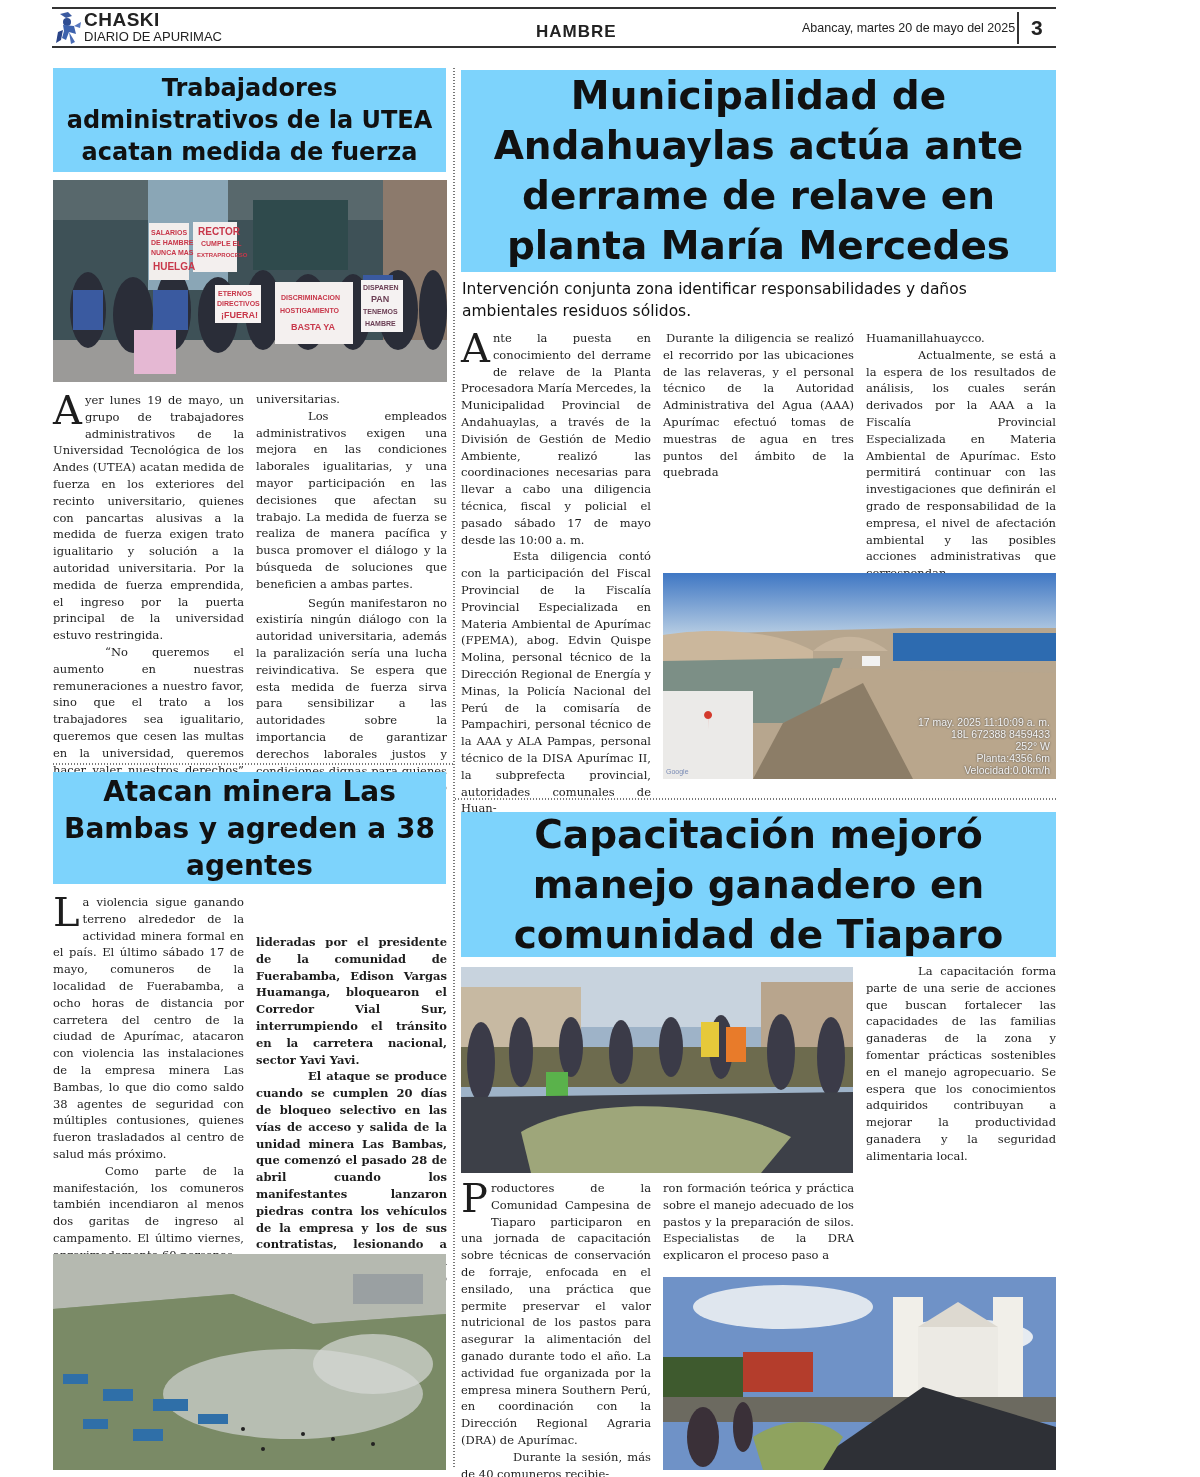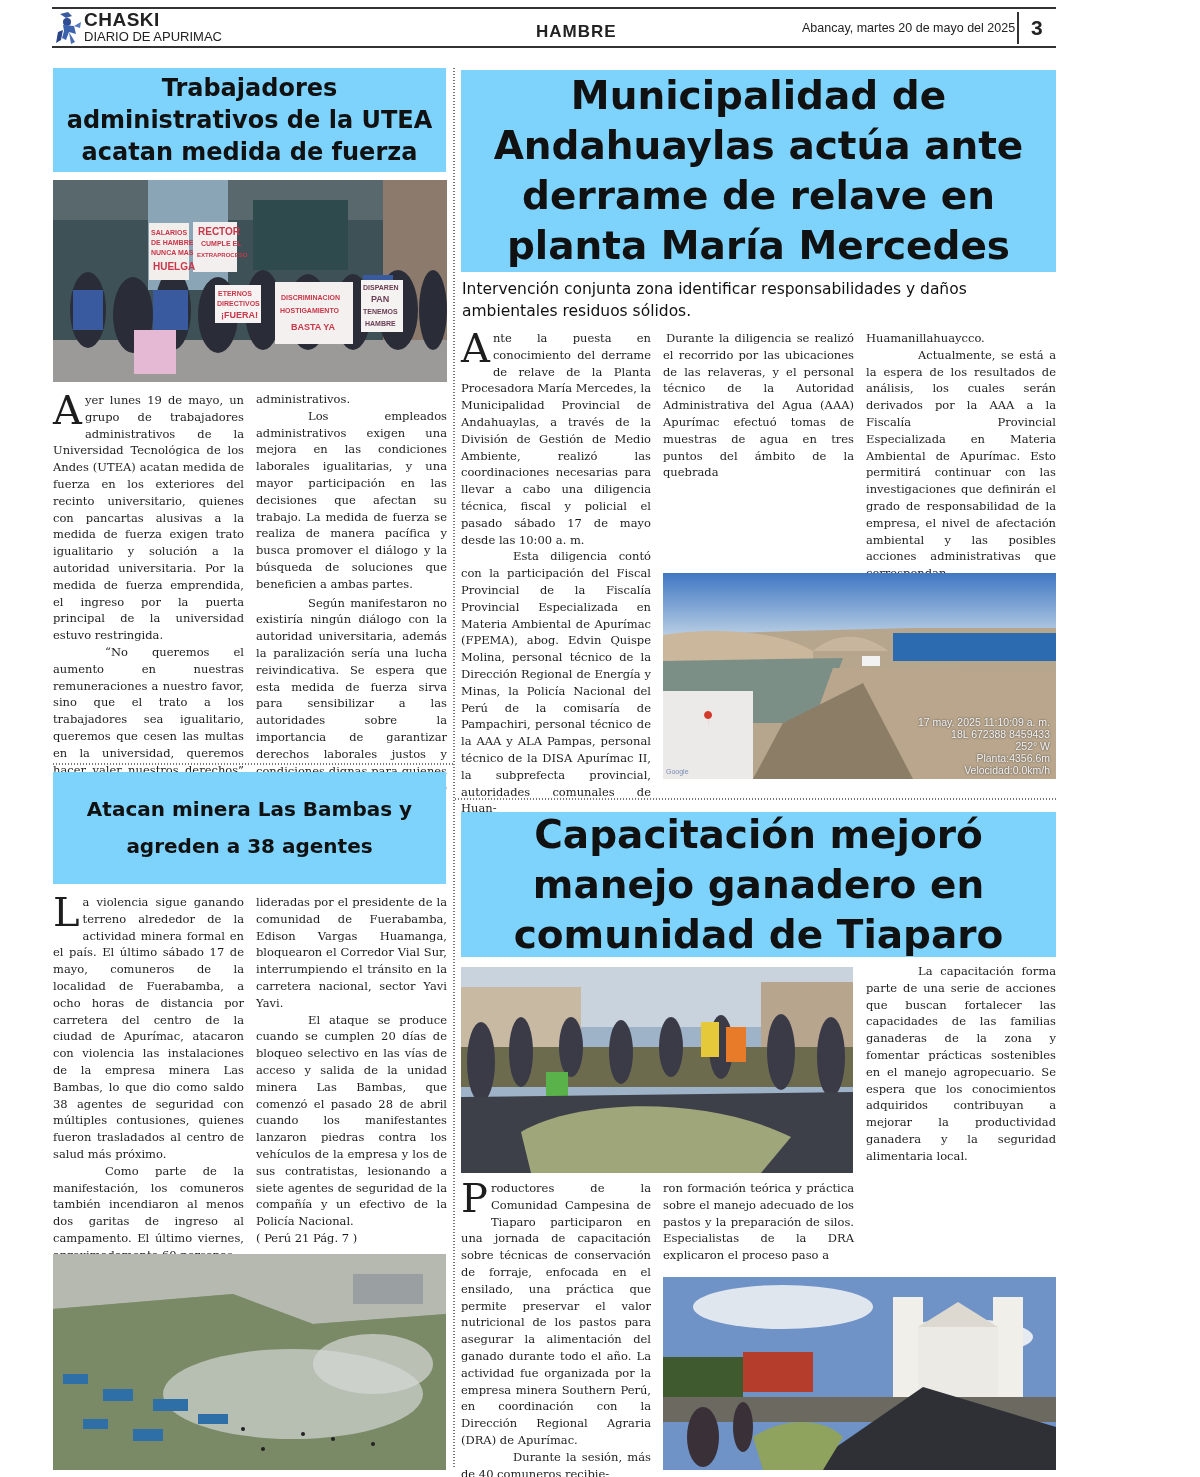--- a/index.html
+++ b/index.html
@@ -18,21 +18,21 @@
   .page-num { left:1031px; top:16px; font:700 21px "Liberation Sans", sans-serif; color:#222; }
 
   
   .vdots { width:2px; background: repeating-linear-gradient(to bottom,#777 0 1px,transparent 1px 3px); }
   .hdots { height:2px; background: repeating-linear-gradient(to right,#777 0 1px,transparent 1px 3px); }
 
   
   .head-box { background:#7dd3fc; display:flex; align-items:center; justify-content:center; text-align:center; font-family:"DejaVu Sans", sans-serif; font-weight:700; color:#111; box-sizing:border-box; }
   .h-utea { left:53px; top:68px; width:393px; height:104px; font-size:24px; line-height:32px; padding:0 4px; }
   .h-anda { left:461px; top:70px; width:595px; height:202px; font-size:39px; line-height:50px; padding:1px 6px; }
-  .h-bamb { left:53px; top:772px; width:393px; height:112px; font-size:20px; line-height:37px; padding:0 6px; }
+  .h-bamb { left:53px; top:772px; width:393px; height:112px; font-size:28px; line-height:37px; padding:0 6px; }
   .h-tiap { left:461px; top:812px; width:595px; height:145px; font-size:39px; line-height:50px; padding:4px 6px; }
 
   .deck { left:462px; top:278px; width:596px; font:400 15.5px "DejaVu Sans", sans-serif; line-height:22px; color:#111; }
 
   
   .col { font-family:"DejaVu Serif", serif; font-size:11.5px; line-height:16.8px; text-align:justify; hyphens:auto; color:#1d1d1d; }
   .col p { margin:0; }
   .col p.ind { text-indent:52px; }
   .dropcap { float:left; font-size:40px; line-height:32px; margin:2px 3px 0 0; font-family:"DejaVu Serif", serif; }
 
@@ -121,21 +121,21 @@
         <text x="312" y="146">HAMBRE</text>
     </g>
   </svg>
 </div>
 
 <div class="abs col" style="left:53px; top:392px; width:191px;">
   <p><span class="dropcap">A</span><span>yer lunes 19 de mayo, un grupo de trabajadores administrativos de la Universidad Tecnológica de los Andes (UTEA) acatan medida de fuerza en los exteriores del recinto universitario, quienes con pancartas alusivas a la medida de fuerza exigen trato igualitario y solución a la autoridad universitaria. Por la medida de fuerza emprendida, el ingreso por la puerta principal de la universidad estuvo restringida.</span></p>
   <p class="ind">“No queremos el aumento en nuestras remuneraciones a nuestro favor, sino que el trato a los trabajadores sea igualitario, queremos que cesen las multas en la universidad, queremos hacer valer nuestros derechos” dijeron los manifestantes mostrando su contrariedad hacia las autoridades</p>
 </div>
 <div class="abs col" style="left:256px; top:391px; width:191px;">
-  <p>administrativos.</p>
+  <p>universitarias.</p>
   <p class="ind">Los empleados administrativos exigen una mejora en las condiciones laborales igualitarias, y una mayor participación en las decisiones que afectan su trabajo. La medida de fuerza se realiza de manera pacífica y busca promover el diálogo y la búsqueda de soluciones que beneficien a ambas partes.</p>
   <p class="ind" style="margin-top:2px;">Según manifestaron no existiría ningún diálogo con la autoridad universitaria, además la paralización sería una lucha reivindicativa. Se espera que esta medida de fuerza sirva para sensibilizar a las autoridades sobre la importancia de garantizar derechos laborales justos y condiciones dignas para quienes contribuyen al funcionamiento de la universidad.</p>
 </div>
 
 <div class="abs head-box h-anda">Municipalidad de Andahuaylas actúa ante derrame de relave en planta María Mercedes</div>
 <div class="abs deck">Intervención conjunta zona identificar responsabilidades y daños ambientales residuos sólidos.</div>
 
 <div class="abs col" style="left:461px; top:330px; width:190px;">
   <p><span class="dropcap">A</span><span>nte la puesta en conocimiento del derrame de relave de la Planta Procesadora María Mercedes, la Municipalidad Provincial de Andahuaylas, a través de la División de Gestión de Medio Ambiente, realizó las coordinaciones necesarias para llevar a cabo una diligencia técnica, fiscal y policial el pasado sábado 17 de mayo desde las 10:00 a. m.</span></p>
   <p class="ind">Esta diligencia contó con la participación del Fiscal Provincial de la Fiscalía Provincial Especializada en Materia Ambiental de Apurímac (FPEMA), abog. Edvin Quispe Molina, personal técnico de la Dirección Regional de Energía y Minas, la Policía Nacional del Perú de la comisaría de Pampachiri, personal técnico de la AAA y ALA Pampas, personal técnico de la DISA Apurímac II, la subprefecta provincial, autoridades comunales de Huan-</p>
@@ -175,21 +175,21 @@
   <div class="abs overlay-text" style="top:179px;">Planta:4356.6m</div>
   <div class="abs overlay-text" style="top:191px;">Velocidad:0.0km/h</div>
 </div>
 
 <div class="abs head-box h-bamb">Atacan minera Las Bambas y agreden a 38 agentes</div>
 
 <div class="abs col" style="left:53px; top:894px; width:191px;">
   <p><span class="dropcap">L</span><span>a violencia sigue ganando terreno alrededor de la actividad minera formal en el país. El último sábado 17 de mayo, comuneros de la localidad de Fuerabamba, a ocho horas de distancia por carretera del centro de la ciudad de Apurímac, atacaron con violencia las instalaciones de la empresa minera Las Bambas, lo que dio como saldo 38 agentes de seguridad con múltiples contusiones, quienes fueron trasladados al centro de salud más próximo.</span></p>
   <p class="ind">Como parte de la manifestación, los comuneros también incendiaron al menos dos garitas de ingreso al campamento. El último viernes, aproximadamente 60 personas</p>
 </div>
-<div class="abs col" style="left:256px; top:894px; width:191px;">
+<div class="abs col" style="left:256px; top:934px; width:191px;font-weight:bold;">
   <p>lideradas por el presidente de la comunidad de Fuerabamba, Edison Vargas Huamanga, bloquearon el Corredor Vial Sur, interrumpiendo el tránsito en la carretera nacional, sector Yavi Yavi.</p>
   <p class="ind">El ataque se produce cuando se cumplen 20 días de bloqueo selectivo en las vías de acceso y salida de la unidad minera Las Bambas, que comenzó el pasado 28 de abril cuando los manifestantes lanzaron piedras contra los vehículos de la empresa y los de sus contratistas, lesionando a siete agentes de seguridad de la compañía y un efectivo de la Policía Nacional.</p>
   <p style="text-align:left;">( Perú 21 Pág. 7 )</p>
 </div>
 
 <div class="abs photo" style="left:53px; top:1254px; width:393px; height:216px;">
   <svg width="393" height="216" viewBox="0 0 393 216">
     <rect width="393" height="216" fill="#8a9a7c"></rect>
     <path d="M0 0 L393 0 L393 60 L260 70 L180 40 L0 55 Z" fill="#b5b9b0"></path>
     <path d="M0 55 L180 40 L260 70 L393 60 L393 216 L0 216 Z" fill="#7a8a66"></path>

